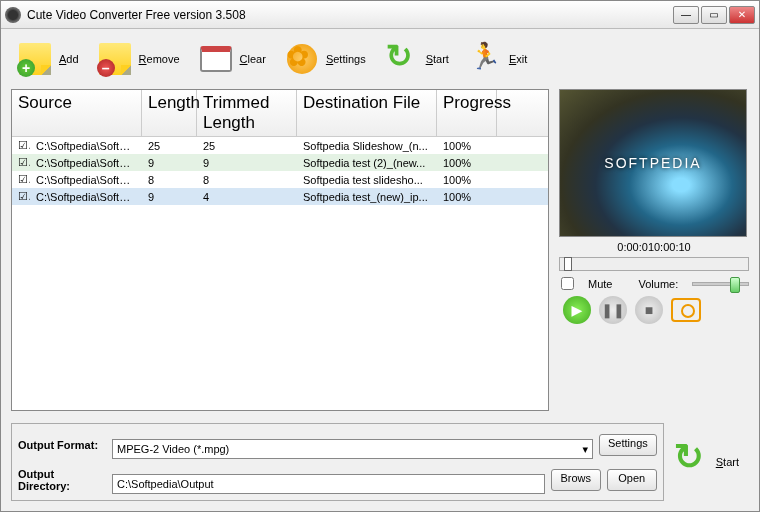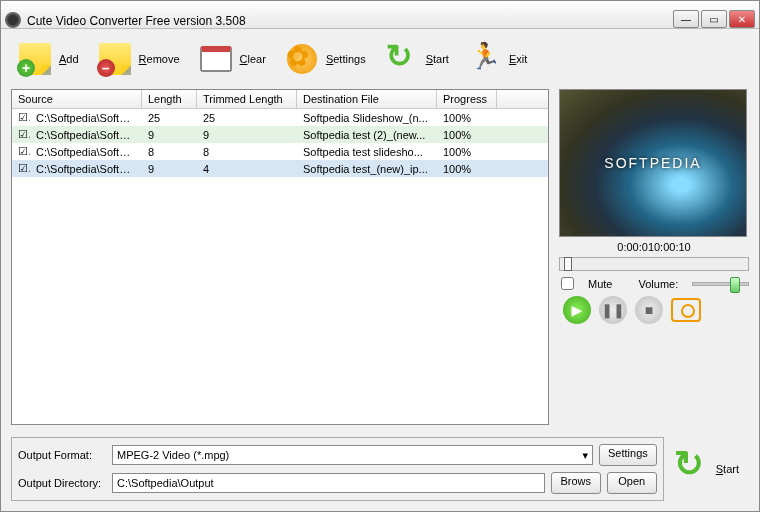--- a/index.html
+++ b/index.html
@@ -1,18 +1,18 @@
 <!DOCTYPE html>
 <html><head>
 <meta charset="utf-8">
 <style>
 * { box-sizing: border-box; margin: 0; padding: 0; font-family: Tahoma, sans-serif; font-size: 11px; }
 body { background: #f0f0f0; width: 760px; height: 512px; overflow: hidden; }
 .window { width: 760px; height: 512px; background: #f0f0f0; border: 1px solid #888; display: flex; flex-direction: column; }
-.titlebar { height: 28px; background: linear-gradient(#fff,#e8e8e8); border-bottom: 1px solid #bbb; display: flex; align-items: flex-end; padding: 0 4px; }
+.titlebar { height: 28px; background: linear-gradient(#fff,#e8e8e8); border-bottom: 1px solid #bbb; display: flex; align-items: center; padding: 0 4px; }
 .titlebar .icon { width: 16px; height: 16px; margin-right: 6px; background: radial-gradient(circle,#333 40%,#666 60%); border-radius: 50%; }
 .titlebar .title { flex: 1; font-size: 12px; }
 .winbtns { display: flex; gap: 2px; }
 .winbtn { width: 26px; height: 18px; border: 1px solid #888; border-radius: 2px; background: linear-gradient(#f8f8f8,#ddd); display: flex; align-items: center; justify-content: center; font-size: 10px; }
 .winbtn.close { background: linear-gradient(#e88,#c33); color: #fff; }
 .menubar { height: 20px; display: flex; align-items: center; padding: 0 6px; gap: 2px; border-bottom: 1px solid #ddd; }
 .menubar span { padding: 2px 6px; cursor: default; }
 .menubar span u { text-decoration: underline; }
 .toolbar { height: 60px; display: flex; align-items: center; padding: 4px 10px; gap: 8px; }
 .tbtn { display: flex; align-items: center; gap: 4px; padding: 2px 4px; cursor: default; }
@@ -26,21 +26,21 @@
 .gearicon { width:30px; height:30px; border-radius:50%; background: radial-gradient(#fc6,#e90); position:relative; }
 .gearicon::before { content:'✿'; font-size:28px; color:#e90; position:absolute; top:-4px; left:-1px; }
 .cycleicon { width:32px; height:32px; position:relative; }
 .cycleicon::before { content:'↻'; font-size:32px; color:#5b3; font-weight:bold; position:absolute; top:-6px; }
 .personicon { width:28px; height:32px; position:relative; }
 .personicon::before { content:'🏃'; font-size:26px; color:#e90; position:absolute; top:-2px; left:-2px; }
 .tlabel u { text-decoration: underline; }
 .mainrow { flex:1; display:flex; padding: 0 10px 6px 10px; gap: 10px; }
 .listbox { flex:1; background:#fff; border:1px solid #888; display:flex; flex-direction:column; }
 .listhdr { display:flex; background: linear-gradient(#fff,#eee); border-bottom: 1px solid #ccc; }
-.listhdr div { padding: 3px 6px; border-right: 1px solid #ccc; font-size:11px; }
+.listhdr div { padding: 3px 6px; border-right: 1px solid #ccc; font-size:17px; }
 .row { display:flex; align-items:center; height:17px; }
 .row.alt { background:#e4f2e4; }
 .row.sel { background:#d6e6f5; }
 .row div { padding: 1px 6px; overflow:hidden; white-space:nowrap; text-overflow:ellipsis; }
 .chk { width:18px; text-align:center; }
 .c-src{width:130px}.c-len{width:55px}.c-trim{width:100px}.c-dest{width:140px}.c-prog{width:60px}
 .rightpane { width:190px; display:flex; flex-direction:column; }
 .preview { width:188px; height:148px; border:1px solid #888; background:#000; position:relative; overflow:hidden; }
 .preview .img { width:100%; height:100%; background: radial-gradient(ellipse at 65% 65%, #8df 5%, #268 30%, #234 50%, #332 70%, #553 100%); display:flex; align-items:center; justify-content:center; color:#fff; font-size:14px; letter-spacing:2px; font-weight:normal; text-shadow:0 0 4px #000; }
 .timerow { display:flex; justify-content:center; padding: 4px 2px; font-size:11px; }
@@ -52,22 +52,22 @@
 .slider .sthumb { position:absolute; right:8px; top:-6px; width:10px; height:16px; background:linear-gradient(#cfc,#6c6); border:1px solid #494; border-radius:2px; }
 .playrow { display:flex; gap:8px; align-items:center; justify-content:flex-start; padding-left:4px; }
 .pbtn { width:28px; height:28px; border-radius:50%; display:flex; align-items:center; justify-content:center; font-size:14px; color:#fff; }
 .pbtn.green { background: radial-gradient(#8e5,#4a2); }
 .pbtn.grey { background: radial-gradient(#eee,#bbb); color:#666; }
 .camicon { width:30px; height:24px; border:2px solid #e90; border-radius:4px; position:relative; }
 .camicon::before{content:'';position:absolute;top:4px;left:8px;width:10px;height:10px;border:2px solid #e90;border-radius:50%;}
 .bottomrow { display:flex; padding: 6px 10px 10px 10px; gap:10px; }
 .outputbox { flex:1; border:1px solid #aaa; padding:6px; display:flex; flex-direction:column; gap:6px; }
 .outrow { display:flex; align-items:center; gap:6px; }
-.outrow label { width:88px; }
-.outrow .field { flex:1; background:#fff; border:1px solid #888; padding:2px 4px; height:20px; display:flex; align-items:center; }
+.outrow label { width:88px;font-weight:bold; }
+.outrow .field { flex:1; background:#fff; border:1px solid #888; padding:2px 4px; height:20px; display:flex; align-items:center;margin-top:9px; }
 .btn { background: linear-gradient(#fff,#e4e4e4); border:1px solid #888; border-radius:3px; padding: 2px 8px; height:22px; min-width:50px; text-align:center; cursor:default; }
 .startbottom { display:flex; align-items:center; gap:6px; padding-right:10px; }
 .startbottom .cycleicon { width:36px; height:36px; }
 .startbottom .cycleicon::before { font-size:36px; top:-8px; }
 </style>
 </head>
 <body>
 
 <div class="window">
   <div class="titlebar">

